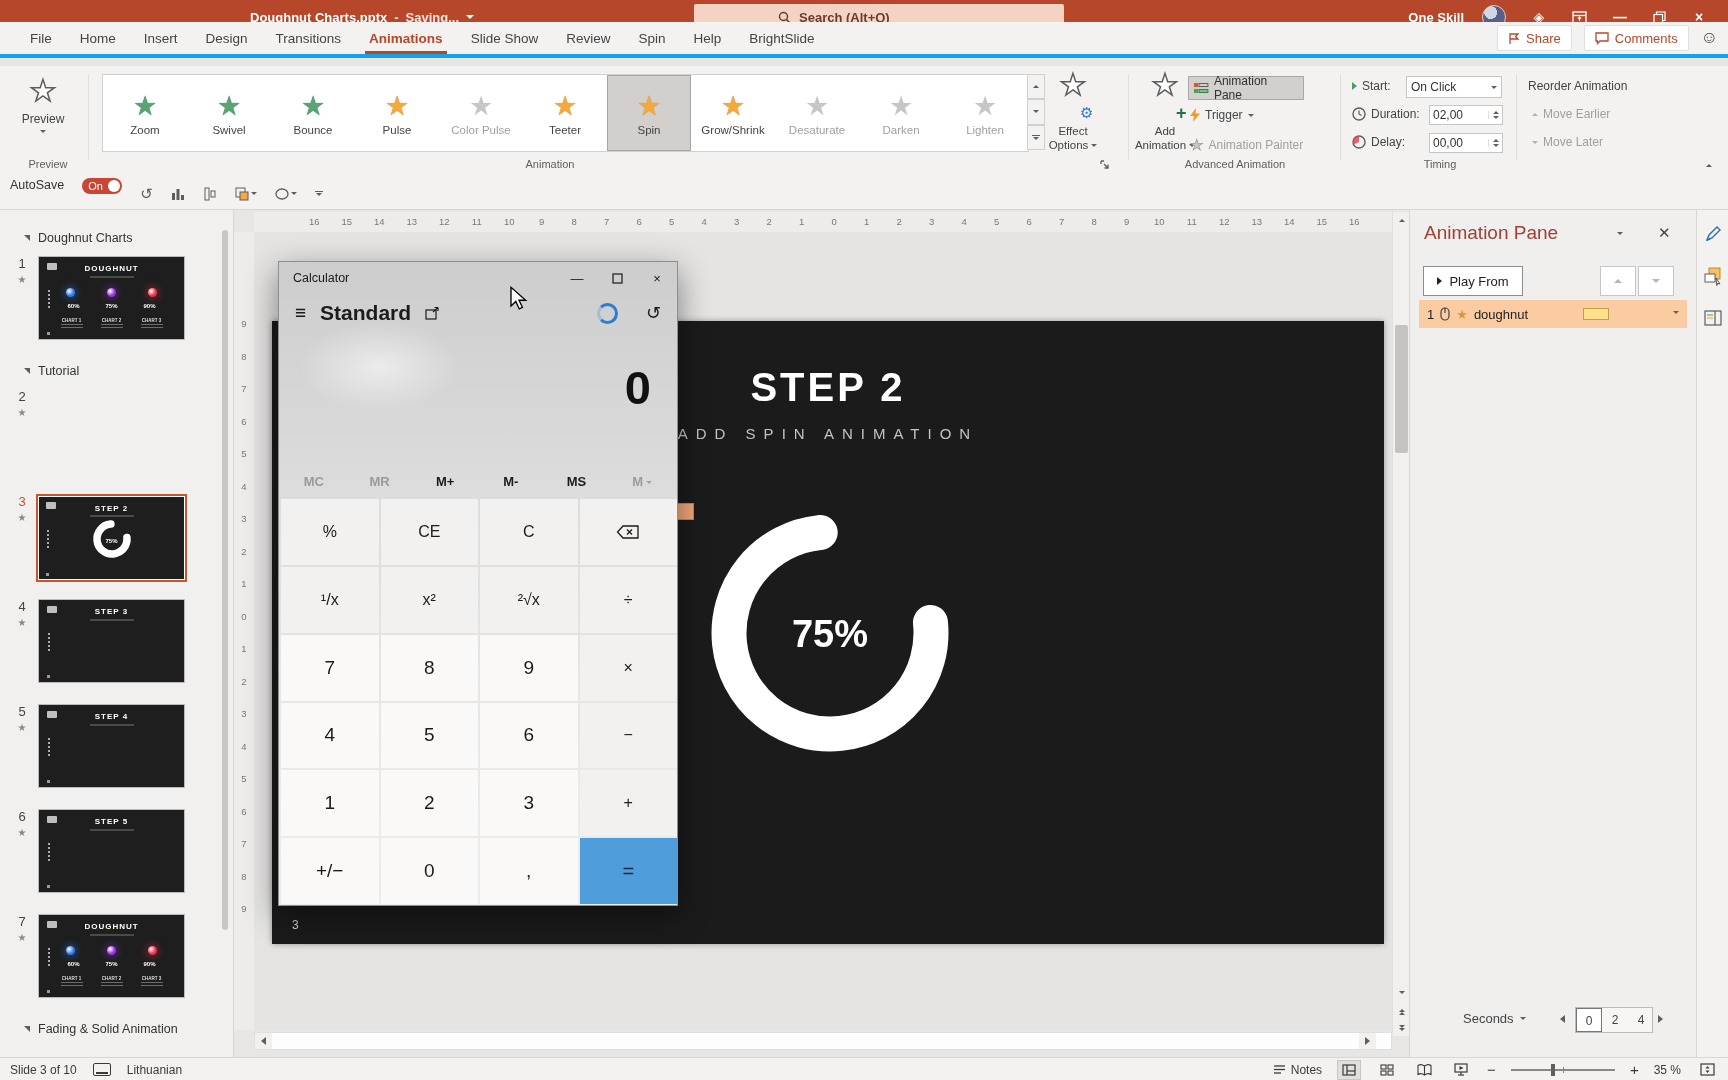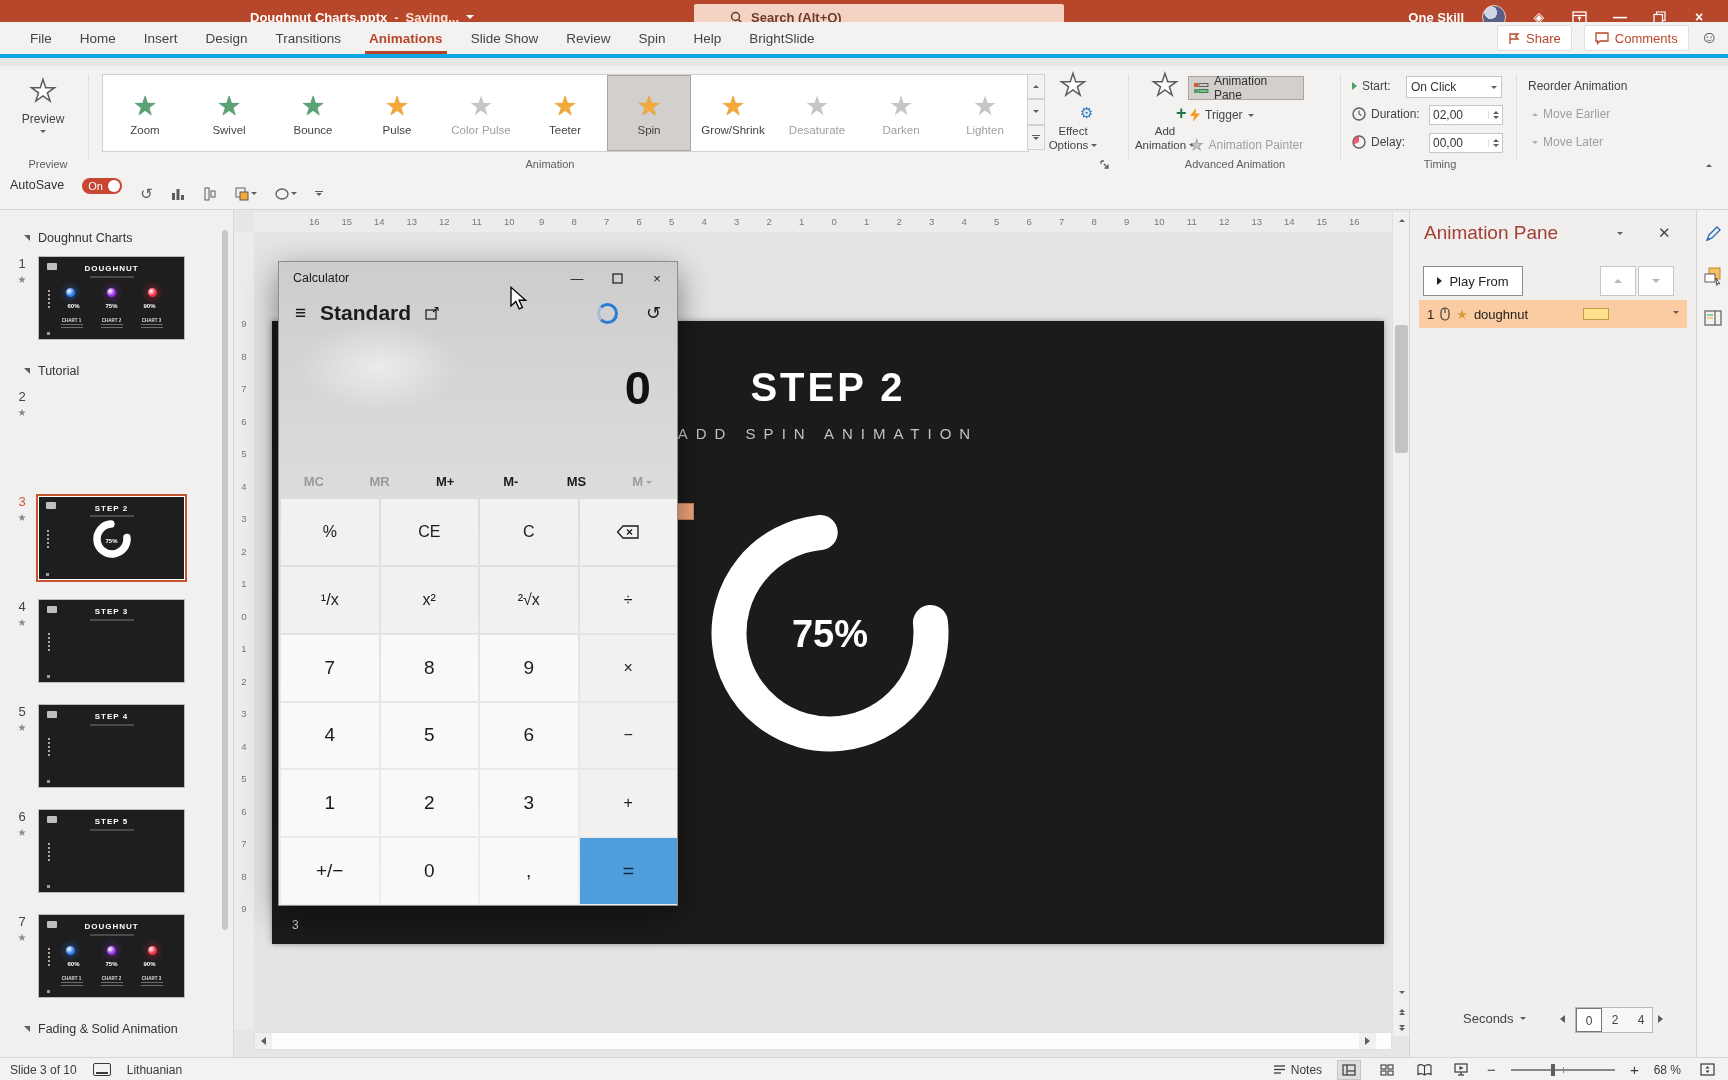--- a/index.html
+++ b/index.html
@@ -5,21 +5,21 @@
   html,body{margin:0;padding:0;background:#d8d8d8;}
   #stage{position:relative;width:1728px;height:1080px;overflow:hidden;
     font-family:"Liberation Sans","DejaVu Sans",sans-serif;background:#E7E6E5;
     -webkit-font-smoothing:antialiased;}
   .abs{position:absolute;}
   
   #titlebar{left:0;top:0;width:1728px;height:22px;background:#B7472A;color:#fff;font-weight:bold;}
   #title-group{left:250px;top:0;height:34px;display:flex;align-items:center;gap:7px;font-size:13px;color:#FBE4DC;}
   #title-group .doc{color:#fff;}
   #search-pill{left:694px;top:4px;width:370px;height:26px;background:#F4D3C3;border-radius:2px;
-    display:flex;align-items:center;gap:8px;padding-left:36px;box-sizing:border-box;font-size:13px;color:#6E3A2B;}
+    display:flex;align-items:center;gap:8px;padding-left:84px;box-sizing:border-box;font-size:13px;color:#6E3A2B;}
   #user-area{right:0;top:0;height:34px;display:flex;align-items:center;gap:18px;padding-right:14px;font-size:13px;}
   .winbtn{width:30px;text-align:center;font-size:14px;color:#fff;}
   #avatar{width:22px;height:22px;border-radius:50%;background:radial-gradient(circle at 35% 30%,#cfd6e6 0 30%,#5a5f8a 31% 100%);border:1px solid #e8c9bd;}
   
   #menubar{left:0;top:22px;width:1728px;height:32px;background:#F3F2F1;border-bottom:4px solid #0ea5e9;display:flex;align-items:center;}
   #menu-tabs{display:flex;margin-left:16px;height:32px;}
   .tab{padding:0 14px;display:flex;align-items:center;font-size:13.5px;color:#444;position:relative;}
   .tab.active{color:#B7472A;font-weight:bold;}
   .tab.active:after{content:"";position:absolute;left:10px;right:10px;bottom:0;height:3px;background:#B7472A;}
   #menubar-right{position:absolute;right:10px;top:3px;display:flex;align-items:center;gap:12px;}
@@ -821,21 +821,21 @@
             <line x1="4" y1="12" x2="10" y2="12" stroke="#3B3A39" stroke-width="1.2"></line>
             <polygon points="5.5,3 9.5,5 5.5,7" fill="#3B3A39"></polygon>
           </svg>
       </span>
       <span style="font-size:15px">−</span>
       <span id="zoom-track">
         <span id="zoom-thumb"></span>
         <span id="zoom-tick"></span>
       </span>
       <span style="font-size:15px">+</span>
-      <span>68 %</span>
+      <span>35 %</span>
       <span class="viewico">
         <svg width="15" height="13" viewBox="0 0 15 13">
             <rect x="1" y="1" width="13" height="11" fill="none" stroke="#3B3A39" stroke-width="1.2"></rect>
             <path d="M7.5 3 L9.5 5.5 L5.5 5.5 Z M7.5 10 L9.5 7.5 L5.5 7.5 Z" fill="#3B3A39"></path>
           </svg>
       </span>
     </div>
   </div>
 
   <div id="calc" class="abs">

